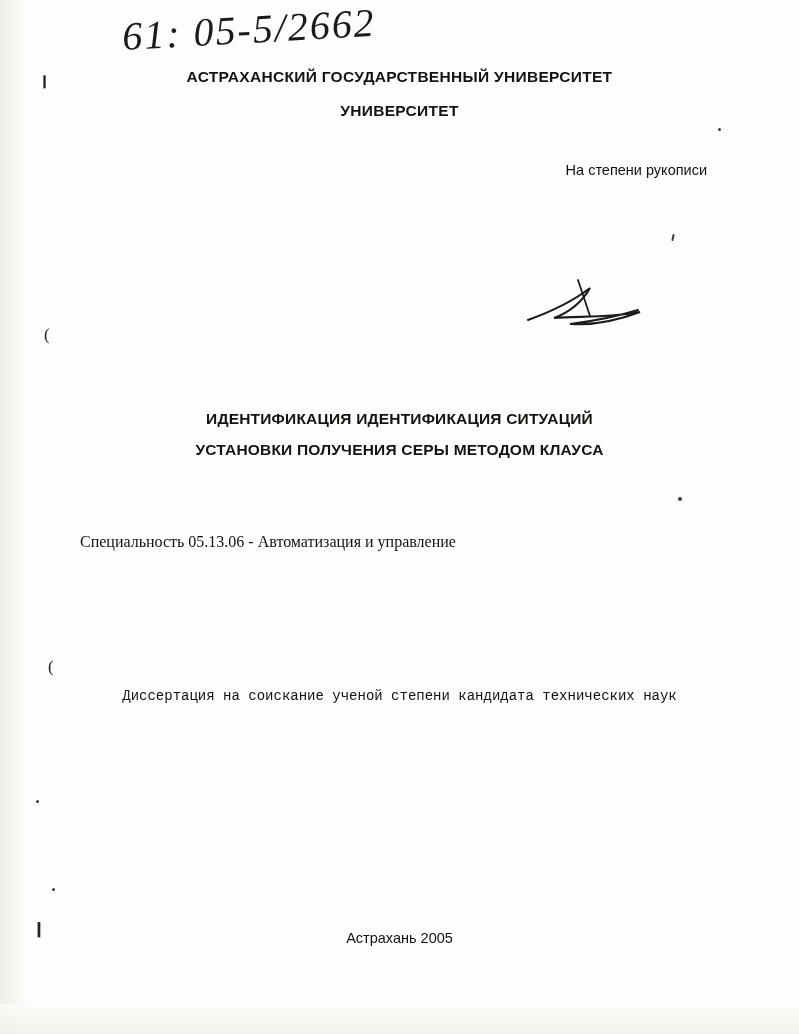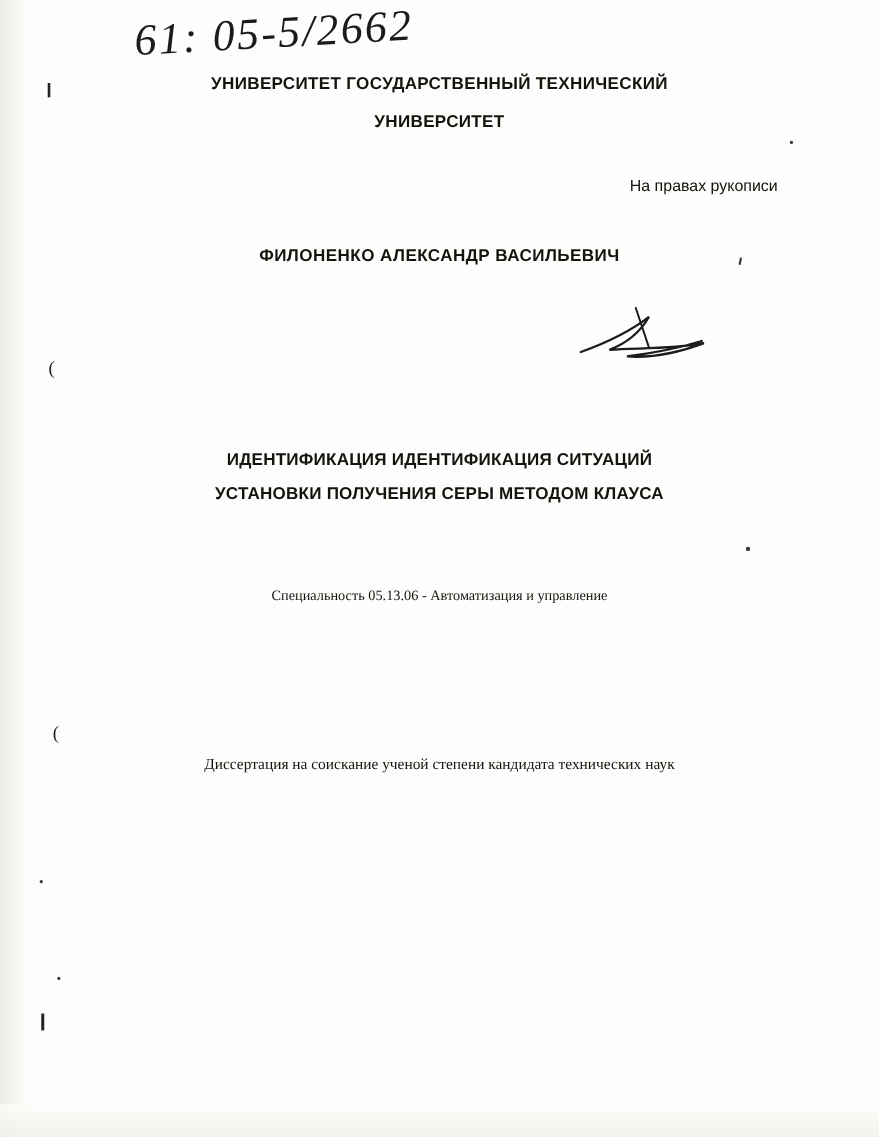--- a/index.html
+++ b/index.html
@@ -89,32 +89,31 @@
     font-weight: bold;
     font-size: 15.5px;
     letter-spacing: .2px;
   }
   .title-l1 { top: 410px; }
   .title-l2 { top: 441px; }
 
   .spec {
     position: absolute;
     left: 80px; right: 80px;
-    text-align: center;
-    font-size: 13px;
+    font-size: 16px;
   }
   .spec-l1 { top: 533px; }
   .spec-l2 { top: 568px; }
 
   .degree {
     position: absolute;
     top: 688px;
     left: 0; right: 0;
     text-align: center;
-    font-family: Liberation Serif, serif;
+    font-family: Liberation Mono, monospace;
     font-size: 14px;
   }
   .advisor {
     position: absolute;
     top: 750px;
     left: 0; right: 84px;
     text-align: right;
     font-size: 16.5px;
   }
   .place {
@@ -151,43 +150,43 @@
 </head>
 <body>
 
 <div class="page">
 
   <div class="scan-edge-left"></div>
   <div class="scan-edge-bottom"></div>
 
   <div class="handwritten-code">61: 05-5/2662</div>
 
-  <div class="univ univ-l1">УНИВЕРСИТЕТ ГОСУДАРСТВЕННЫЙ ТЕХНИЧЕСКИЙ</div>
+  <div class="univ univ-l1">АСТРАХАНСКИЙ ГОСУДАРСТВЕННЫЙ УНИВЕРСИТЕТ</div>
   <div class="univ univ-l2">УНИВЕРСИТЕТ</div>
 
-  <div class="rights">На правах рукописи</div>
+  <div class="rights">На степени рукописи</div>
 
-  <div class="author">ФИЛОНЕНКО АЛЕКСАНДР ВАСИЛЬЕВИЧ</div>
 
   <div class="signature">
     <svg width="150" height="70" viewBox="0 0 150 70">
       <path d="M8 48 C30 40 52 30 70 16 C62 30 50 40 34 46 C58 44 88 46 120 40
                C104 46 78 54 50 52 C66 50 92 46 118 38" fill="none" stroke="#1c1c1c" stroke-width="2.1" stroke-linecap="round"></path>
       <path d="M58 8 C62 20 66 32 70 44" fill="none" stroke="#1c1c1c" stroke-width="1.8" stroke-linecap="round"></path>
     </svg>
   </div>
 
   <div class="title title-l1">ИДЕНТИФИКАЦИЯ ИДЕНТИФИКАЦИЯ СИТУАЦИЙ</div>
   <div class="title title-l2">УСТАНОВКИ ПОЛУЧЕНИЯ СЕРЫ МЕТОДОМ КЛАУСА</div>
 
   <div class="spec spec-l1">Специальность 05.13.06 - Автоматизация и управление</div>
 
   <div class="degree">Диссертация на соискание ученой степени кандидата технических наук</div>
 
 
+  <div class="place">Астрахань 2005</div>
 
   <div class="artifact a1">Ⅰ</div>
   <div class="artifact a2">(</div>
   <div class="artifact a3">(</div>
   <div class="artifact a4">Ⅰ</div>
 
   <div class="dot d1"></div>
   <div class="dot d2"></div>
   <div class="dot d3"></div>
   <div class="dot d4"></div>

